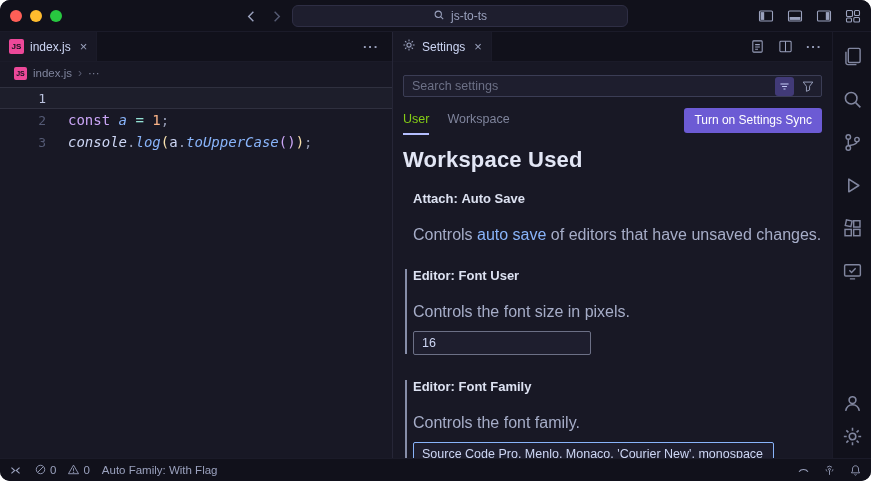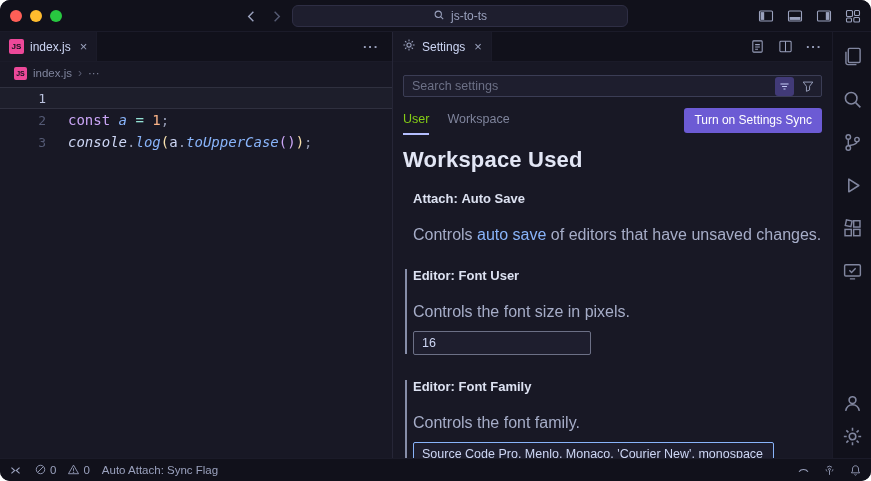--- a/index.html
+++ b/index.html
@@ -358,21 +358,21 @@
       <span class="gap"></span>
       <span>
         <svg viewBox="0 0 16 16" fill="none" stroke="currentColor" stroke-width="1.1">
             <path d="M8 2.6 L14.2 13.2 H1.8 Z" stroke-linejoin="round"></path>
             <path d="M8 6.4 v3.2"></path>
             <circle cx="8" cy="11.4" r="0.4" fill="currentColor"></circle>
           </svg>
       </span>
       <span>0</span>
     </span>
-    <span class="sb-item sb-text">Auto Attach: Sync Flag</span>
+    <span class="sb-item sb-text">Auto Family: With Flag</span>
     <span class="sb-right">
       <span class="sb-item">
         <svg viewBox="0 0 16 16" fill="none" stroke="currentColor" stroke-width="1.3">
             <path d="M2.5 9.5 C5 5.8 11 5.8 13.5 9.5"></path>
           </svg>
       </span>
       <span class="sb-item">
         <svg viewBox="0 0 16 16" fill="none" stroke="currentColor" stroke-width="1.1">
             <circle cx="8" cy="6.6" r="1.2"></circle>
             <path d="M8 8.2 v5.2 M4.9 4 a4.6 4.6 0 0 1 6.2 0 M5 9.2 a4.2 4.2 0 0 1 -1.2 -2.6 M11 9.2 a4.2 4.2 0 0 0 1.2 -2.6"></path>

